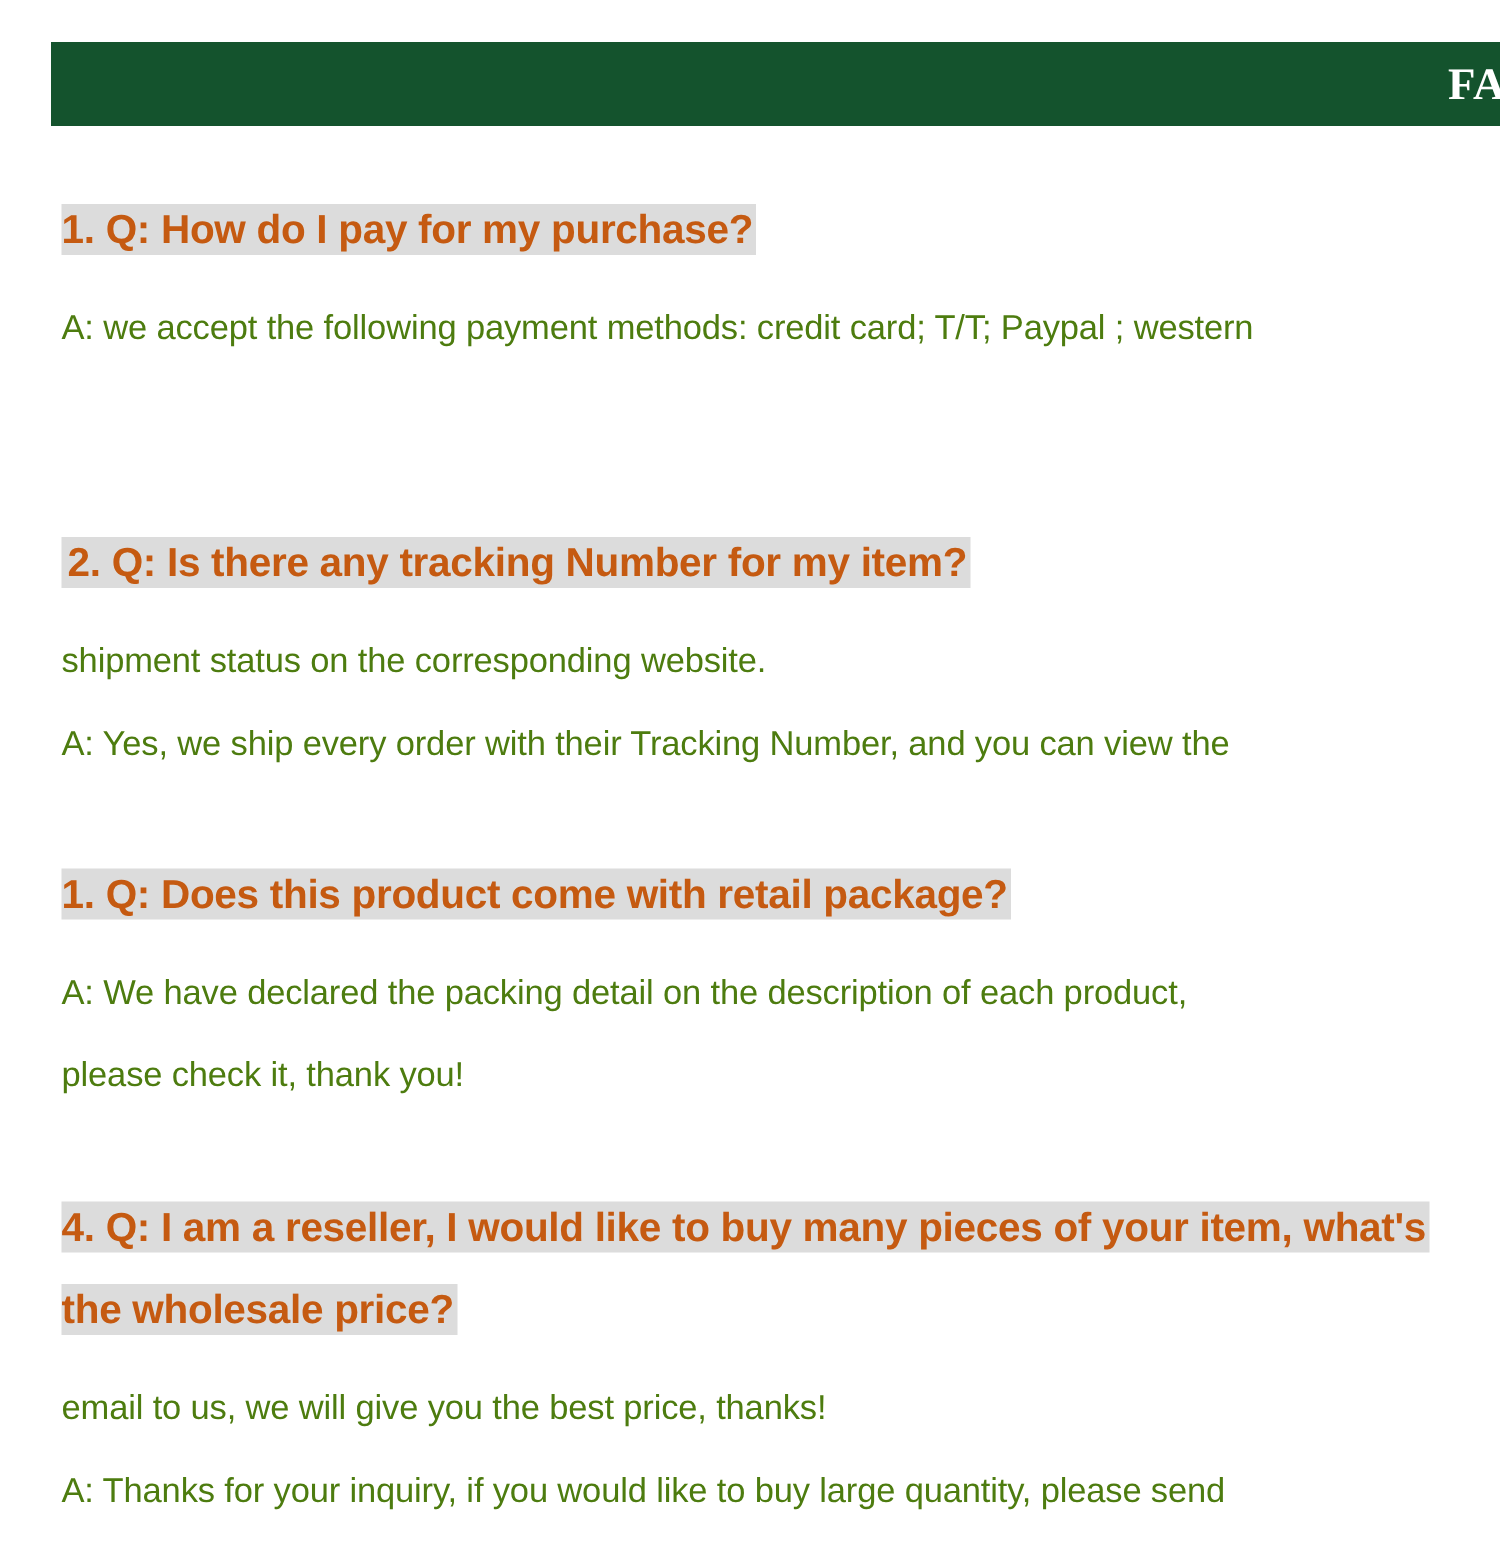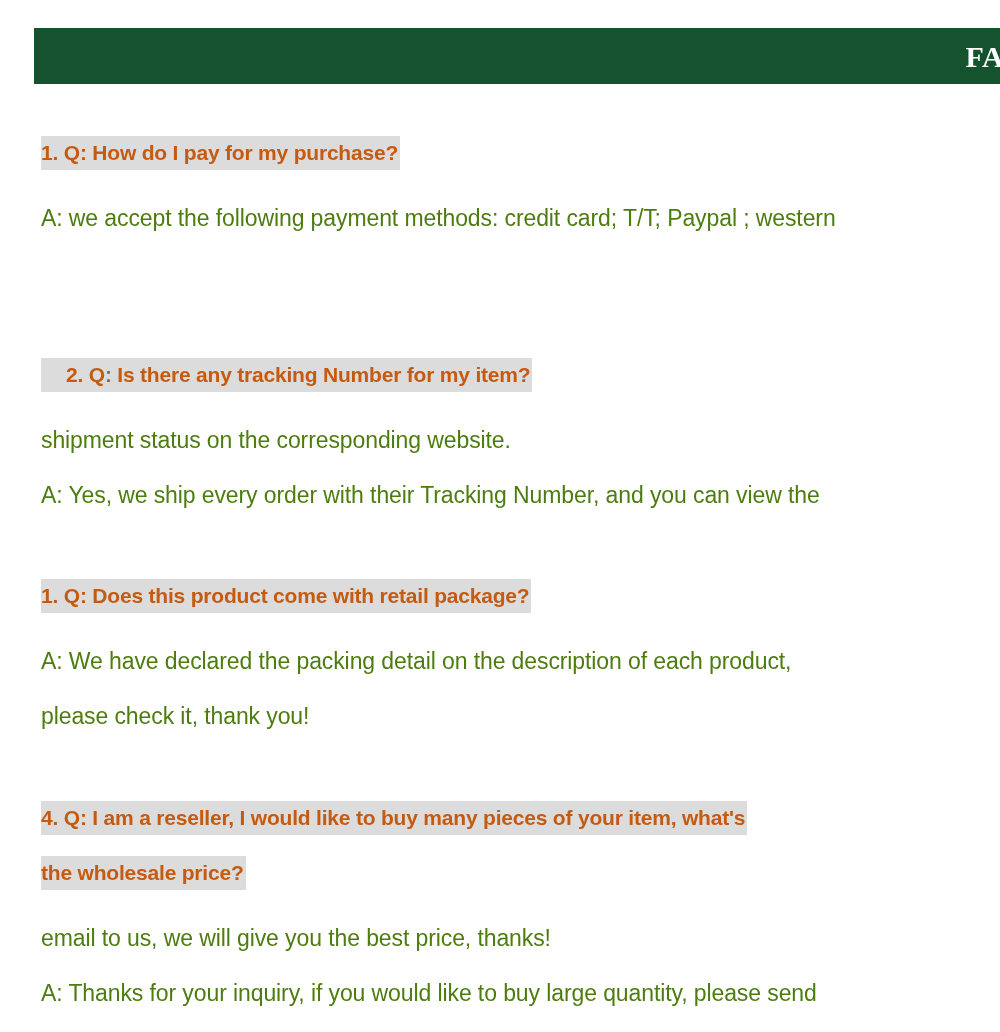--- a/index.html
+++ b/index.html
@@ -37,29 +37,29 @@
     .faq-item {
       position: absolute;
       left: 41px;
       width: 930px;
     }
     .question-line {
       display: inline-block;
       background: #dcdcdc;
       color: #c55a11;
       font-weight: bold;
-      font-size: 21px;
+      font-size: 27px;
       line-height: 34px;
       height: 34px;
       padding: 0 2px 0 0;
       white-space: nowrap;
       letter-spacing: -0.2px;
     }
     .question-line.indent {
-      padding-left: 25px;
+      padding-left: 4px;
     }
     .question-wrap {
       display: block;
       height: 55px;
     }
     .answer-line {
       color: #4d7c0f;
       font-size: 23px;
       line-height: 55px;
       height: 55px;

